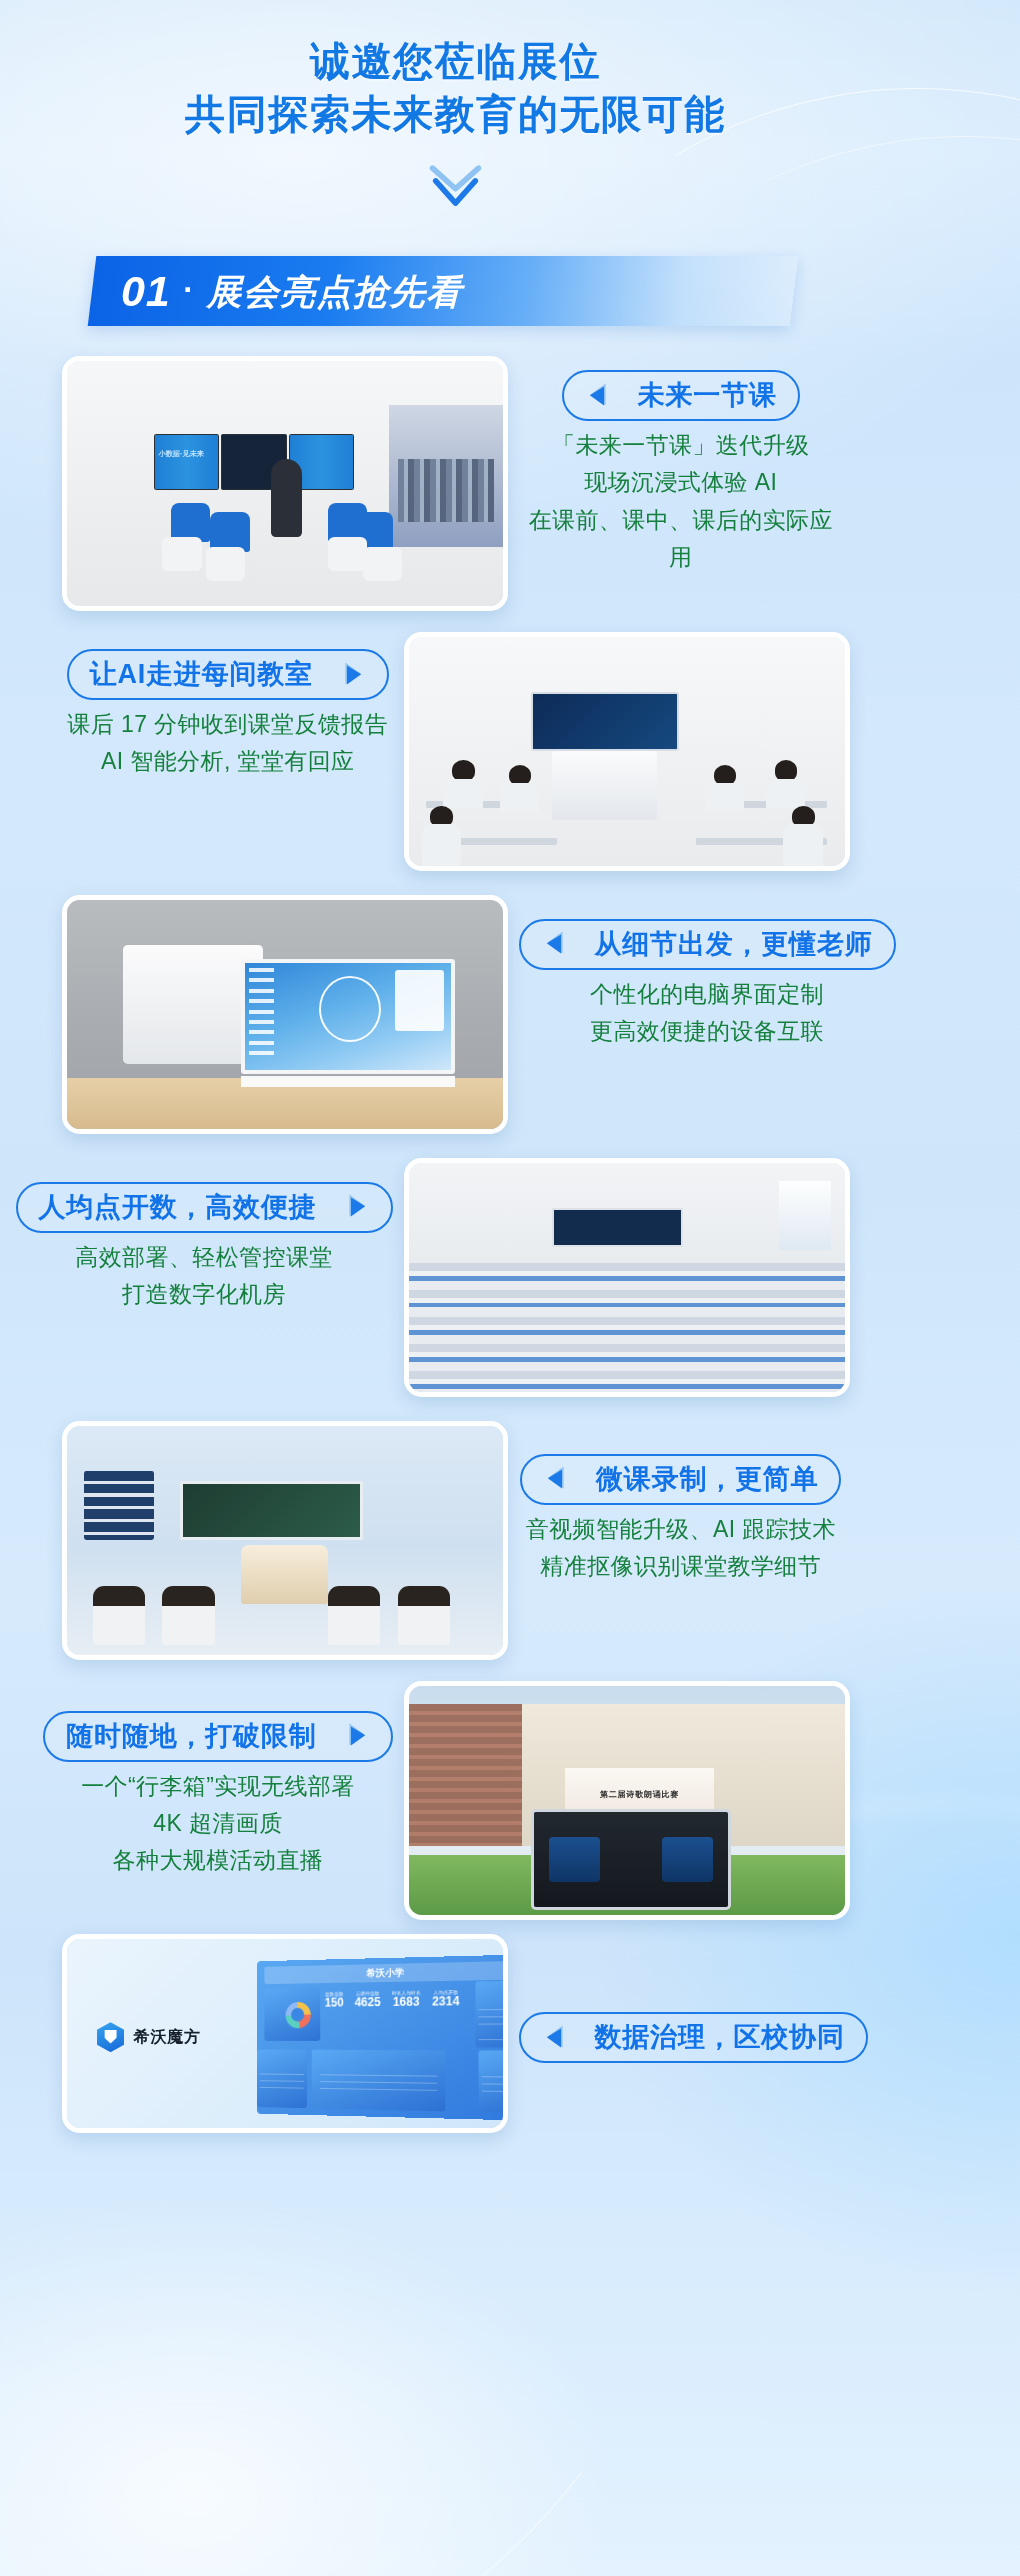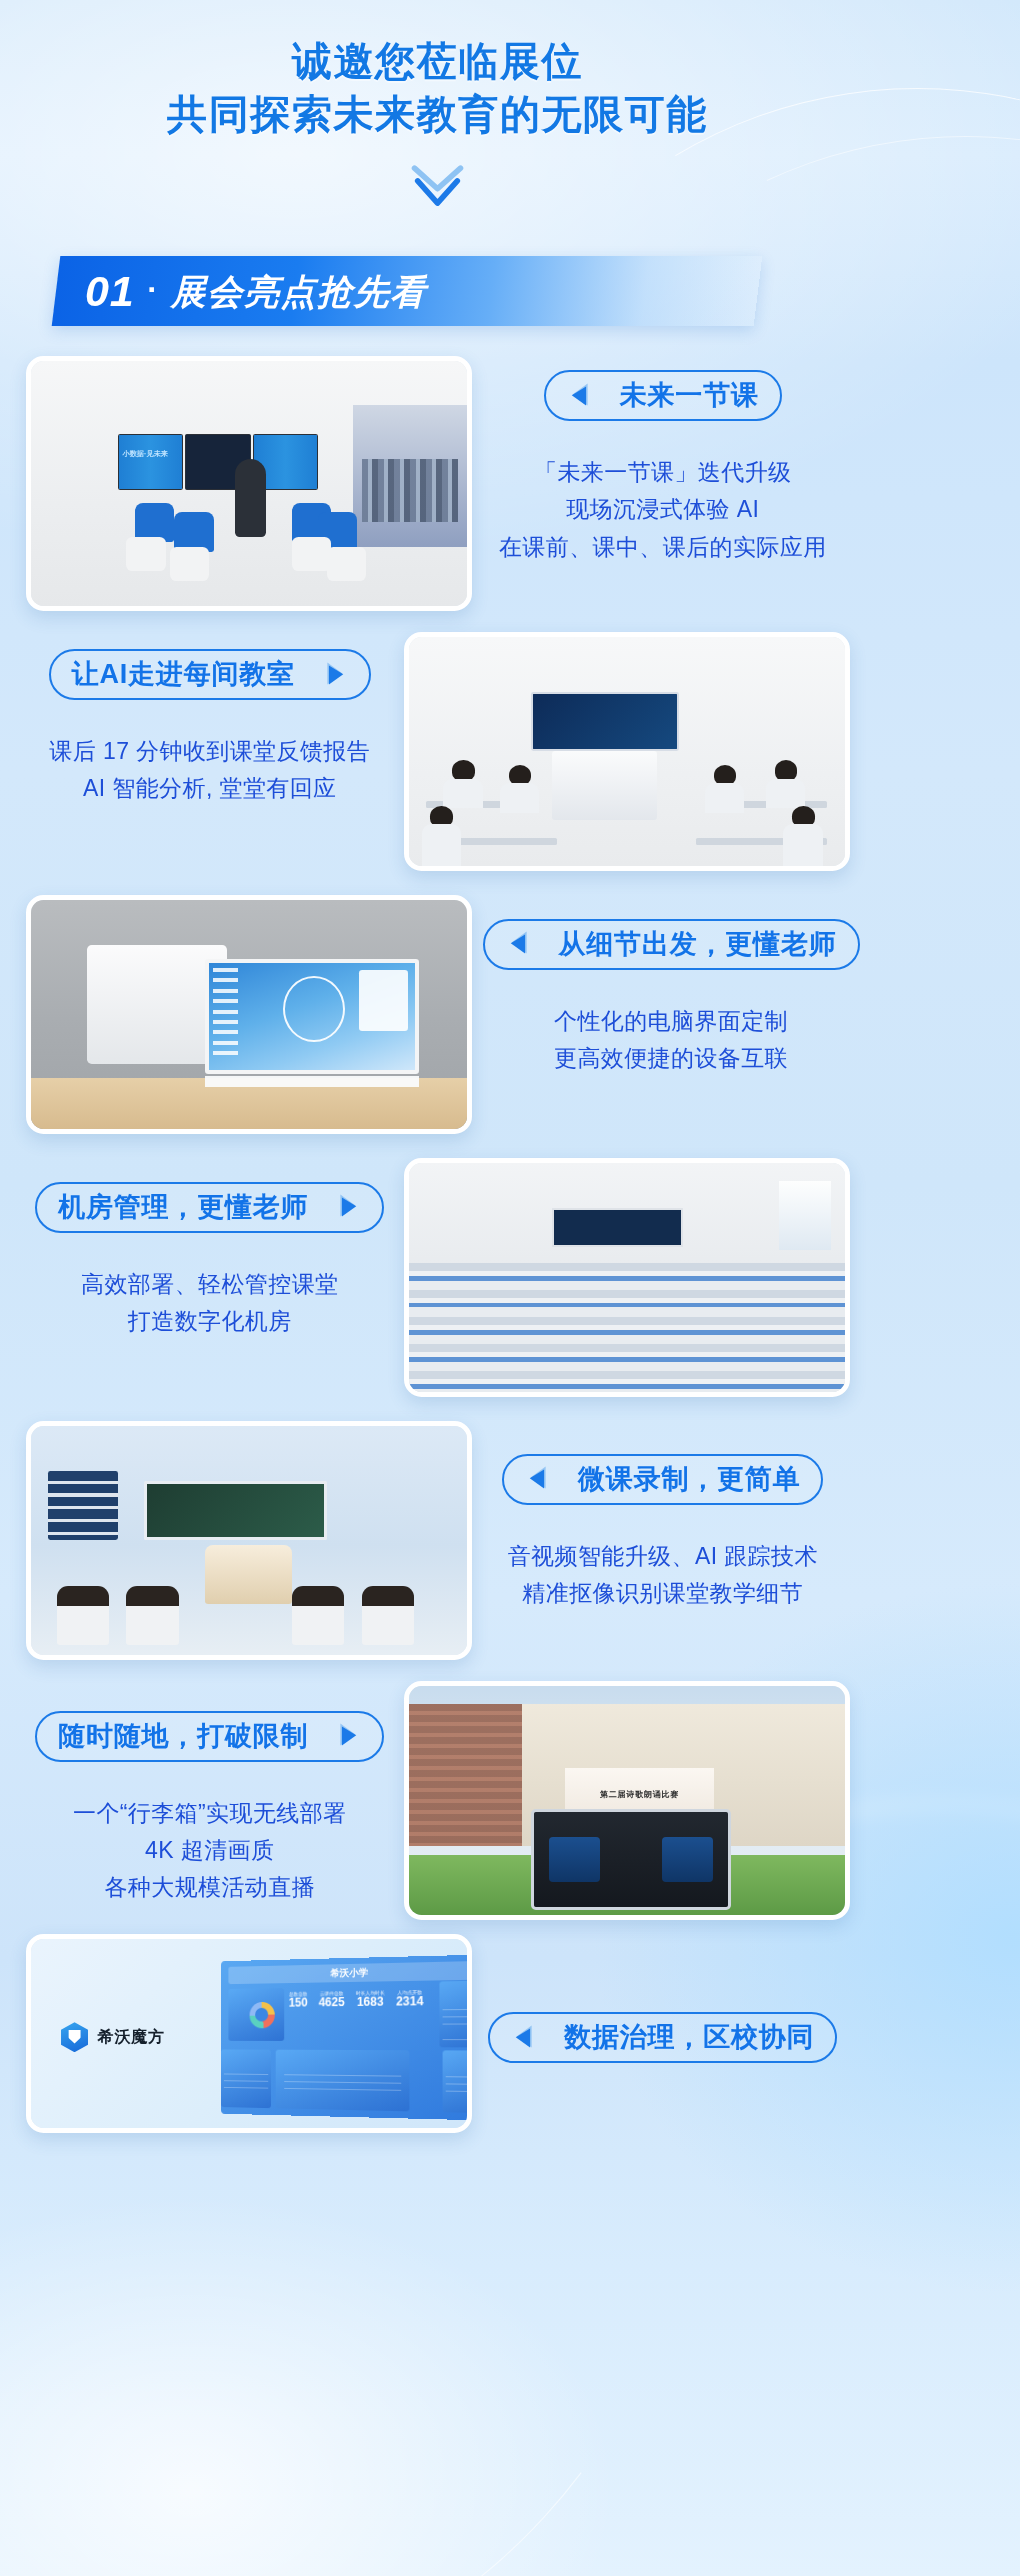--- a/index.html
+++ b/index.html
@@ -27,21 +27,21 @@
         border-bottom-color:rgba(255,255,255,.6); border-left-color:rgba(255,255,255,.45);
         transform:rotate(-8deg); }
   .sw4{ right:-558px; top:1794px; width:1276px; height:1276px; border-width:21px;
         border-right-color:rgba(255,255,255,.38); border-top-color:rgba(255,255,255,.25);
         transform:rotate(18deg); filter:blur(6.4px); }
   .glow-r{ position:absolute; right:-175px; top:1579px; width:606px; height:718px;
     background:radial-gradient(ellipse at 70% 50%, rgba(173,221,255,.85), rgba(207,230,250,0) 70%); }
   .glow-b{ position:absolute; left:-96px; bottom:-112px; width:718px; height:494px;
     background:radial-gradient(ellipse at 40% 60%, rgba(255,255,255,.75), rgba(255,255,255,0) 70%); }
 
-  .page{ position:relative; z-index:2; width:875px; }
+  .page{ position:relative; z-index:2; width:875px;padding-left:36px; }
 
   
   .hero{ padding:35px 0 0; text-align:center; }
   .hero h1{ color:#1278e4; font-size:40px; line-height:1.32; font-weight:bold;
             letter-spacing:1.6px; text-shadow:0 1.6px 0 rgba(255,255,255,.45); }
   .hero h1 .l2{ display:block; }
   .chev-wrap{ margin:24px auto 0; width:64px; height:45px; position:relative; }
   .chev-wrap svg{ display:block; margin:0 auto; }
 
   
@@ -69,21 +69,21 @@
   .photo.f{ border:5.6px solid #fff; border-radius:17.5px; }
 
   
   .badge{ display:inline-flex; align-items:center; gap:26px;
           border:2.4px solid #1b7ae8; border-radius:796px;
           padding:8px 21px; background:rgba(255,255,255,.10); }
   .badge .btxt{ color:#1273e8; font-size:27px; font-weight:bold; letter-spacing:0.8px;
                 white-space:nowrap; line-height:1.15; }
   .badge .tri{ flex:0 0 auto; }
 
-  .desc{ margin-top:33px; text-align:center; color:#1d4ed8;
+  .desc{ margin-top:6px; text-align:center; color:#15803d;
          font-size:23px; line-height:1.62; letter-spacing:0.4px; font-weight:500; }
 
   
   .ph-inner{ position:absolute; inset:0; }
   .wall{ position:absolute; inset:0; background:linear-gradient(180deg,#f6f7f8 0%,#eceef0 58%,#e6e8ea 100%); }
 
   
   .c1-screen{ position:absolute; left:22%; top:30%; width:38%; height:23%;
               background:linear-gradient(90deg,#1f7fd4 0%,#2b93e0 50%,#1f7fd4 100%);
               border:1.6px solid #2b2f36; border-radius:1.6px; }
@@ -353,21 +353,21 @@
         <div class="ph-inner">
           <div class="r4-sky"></div>
           <div class="r4-win"></div>
           <div class="r4-board"></div>
           <div class="r4-rows"></div>
         </div>
       </div>
     </div>
     <div class="side" style="padding:24px 11px 0 27px">
       <div class="badge">
-        <span class="btxt">机房管理，更懂老师</span>
+        <span class="btxt">人均点开数，高效便捷</span>
         <span class="tri">
           <svg width="27" height="27" viewBox="0 0 34 34">
             <path d="M8 3 L8 31 L27 17 Z" fill="#5fa8ef" opacity=".55"></path>
             <path d="M10 7 L10 31 L28 18 Z" fill="#1b7ae8"></path>
           </svg>
         </span>
       </div>
       <div class="desc">
         <div>高效部署、轻松管控课堂</div>
         <div>打造数字化机房</div>

